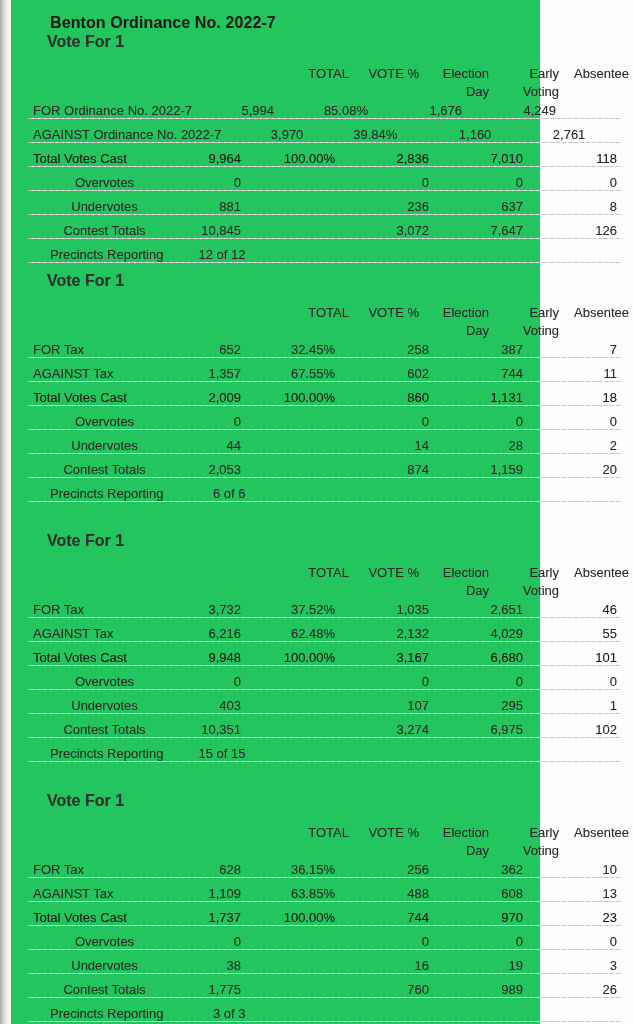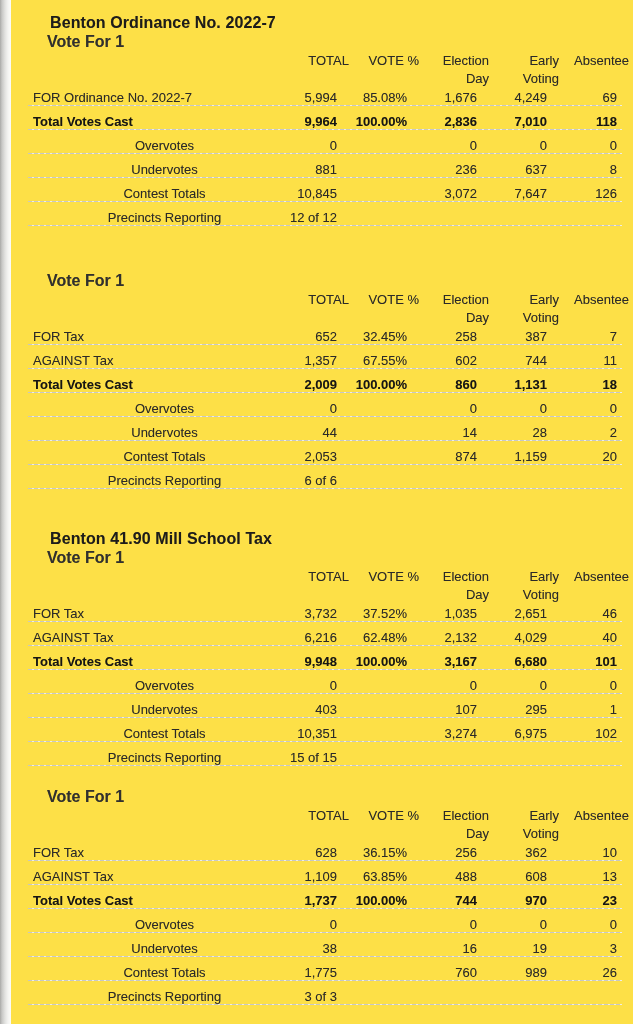--- a/index.html
+++ b/index.html
@@ -3,22 +3,22 @@
 <meta charset="utf-8">
 <style>
   * { box-sizing: border-box; }
   html, body { margin: 0; padding: 0; }
   body {
     width: 633px; height: 1024px; overflow: hidden;
     background: #fdfdfc;
     font-family: "Liberation Sans", "DejaVu Sans", sans-serif;
   }
   .page {
-    position: relative; width: 633px; height: 1024px;
-    background: #fde047;
+    position: relative; width: 540px; height: 1024px;
+    background: #22c55e;
   }
   
   .scan-edge {
     position: absolute; left: 0; top: 0; bottom: 0; width: 11px;
     background: linear-gradient(to right,
       #a9a9a7 0px, #c8c8c6 2px, #e2e2e0 5px, #f4f4f2 8px, #fcfcfa 11px);
   }
   .report {
     position: absolute; left: 33px; top: 14px; width: 596px;
     color: #2b2a28;
@@ -31,38 +31,38 @@
     color: #1d1c1a; letter-spacing: 0.1px;
   }
   .subtitle {
     margin: 4px 0 0 14px;
     font-size: 16px; line-height: 14px; color: #31302e; font-weight: bold;
   }
   .grid {
     display: grid;
     grid-template-columns: 1fr 70px 70px 70px 70px 70px;
   }
-  .header { margin-top: 3px; height: 36px; }
+  .header { margin-top: 16px; height: 36px; }
   .hcell {
     text-align: right; font-size: 13px; line-height: 18px; color: #2b2a28;
   }
-  .row { position: relative; height: 24px; }
+  .row { position: relative; height: 24px; gap: 24px; }
   .row::after {
     content: ""; position: absolute; left: -5px; right: 7px; top: 17px;
     height: 1px;
     background: repeating-linear-gradient(90deg,
       #c7c7c5 0px, #c7c7c5 4px, #ecece9 4px, #ecece9 6px);
   }
   .cell {
     font-size: 13px; line-height: 15px; padding-top: 2px;
     white-space: nowrap; overflow: visible;
   }
   .label.indent { padding-left: 17px; text-align: center; }
   .num { text-align: right; padding-right: 12px; }
-  .row.bold .cell { font-weight: 700; color: #161513; }
+  .row.bold .cell { font-weight: 400; color: #161513; }
 </style>
 </head>
 <body>
 
 <div class="page">
   <div class="scan-edge"></div>
   <main class="report">
   <section class="contest">
     <h2 class="title">Benton Ordinance No. 2022-7</h2>
     <div class="subtitle">Vote For 1</div>
@@ -91,20 +91,28 @@
         </div>
     <div>
           <div class="grid row">
             <div class="cell label">FOR Ordinance No. 2022-7</div>
             <div class="cell num">5,994</div>
             <div class="cell num">85.08%</div>
             <div class="cell num">1,676</div>
             <div class="cell num">4,249</div>
             <div class="cell num">69</div>
           </div>
+          <div class="grid row">
+            <div class="cell label">AGAINST Ordinance No. 2022-7</div>
+            <div class="cell num">3,970</div>
+            <div class="cell num">39.84%</div>
+            <div class="cell num">1,160</div>
+            <div class="cell num">2,761</div>
+            <div class="cell num">49</div>
+          </div>
           <div class="grid row bold">
             <div class="cell label">Total Votes Cast</div>
             <div class="cell num">9,964</div>
             <div class="cell num">100.00%</div>
             <div class="cell num">2,836</div>
             <div class="cell num">7,010</div>
             <div class="cell num">118</div>
           </div>
           <div class="grid row">
             <div class="cell label indent">Overvotes</div>
@@ -220,21 +228,20 @@
             <div class="cell num">6 of 6</div>
             <div class="cell num"></div>
             <div class="cell num"></div>
             <div class="cell num"></div>
             <div class="cell num"></div>
           </div>
         </div>
   </section>
 
   <section class="contest">
-    <h2 class="title">Benton 41.90 Mill School Tax</h2>
     <div class="subtitle">Vote For 1</div>
     <div class="grid header">
       <div class="hcell label"></div>
     <div class="hcell">
             <div>TOTAL</div>
             <div></div>
           </div>
           <div class="hcell">
             <div>VOTE %</div>
             <div></div>
@@ -260,21 +267,21 @@
             <div class="cell num">1,035</div>
             <div class="cell num">2,651</div>
             <div class="cell num">46</div>
           </div>
           <div class="grid row">
             <div class="cell label">AGAINST Tax</div>
             <div class="cell num">6,216</div>
             <div class="cell num">62.48%</div>
             <div class="cell num">2,132</div>
             <div class="cell num">4,029</div>
-            <div class="cell num">40</div>
+            <div class="cell num">55</div>
           </div>
           <div class="grid row bold">
             <div class="cell label">Total Votes Cast</div>
             <div class="cell num">9,948</div>
             <div class="cell num">100.00%</div>
             <div class="cell num">3,167</div>
             <div class="cell num">6,680</div>
             <div class="cell num">101</div>
           </div>
           <div class="grid row">

